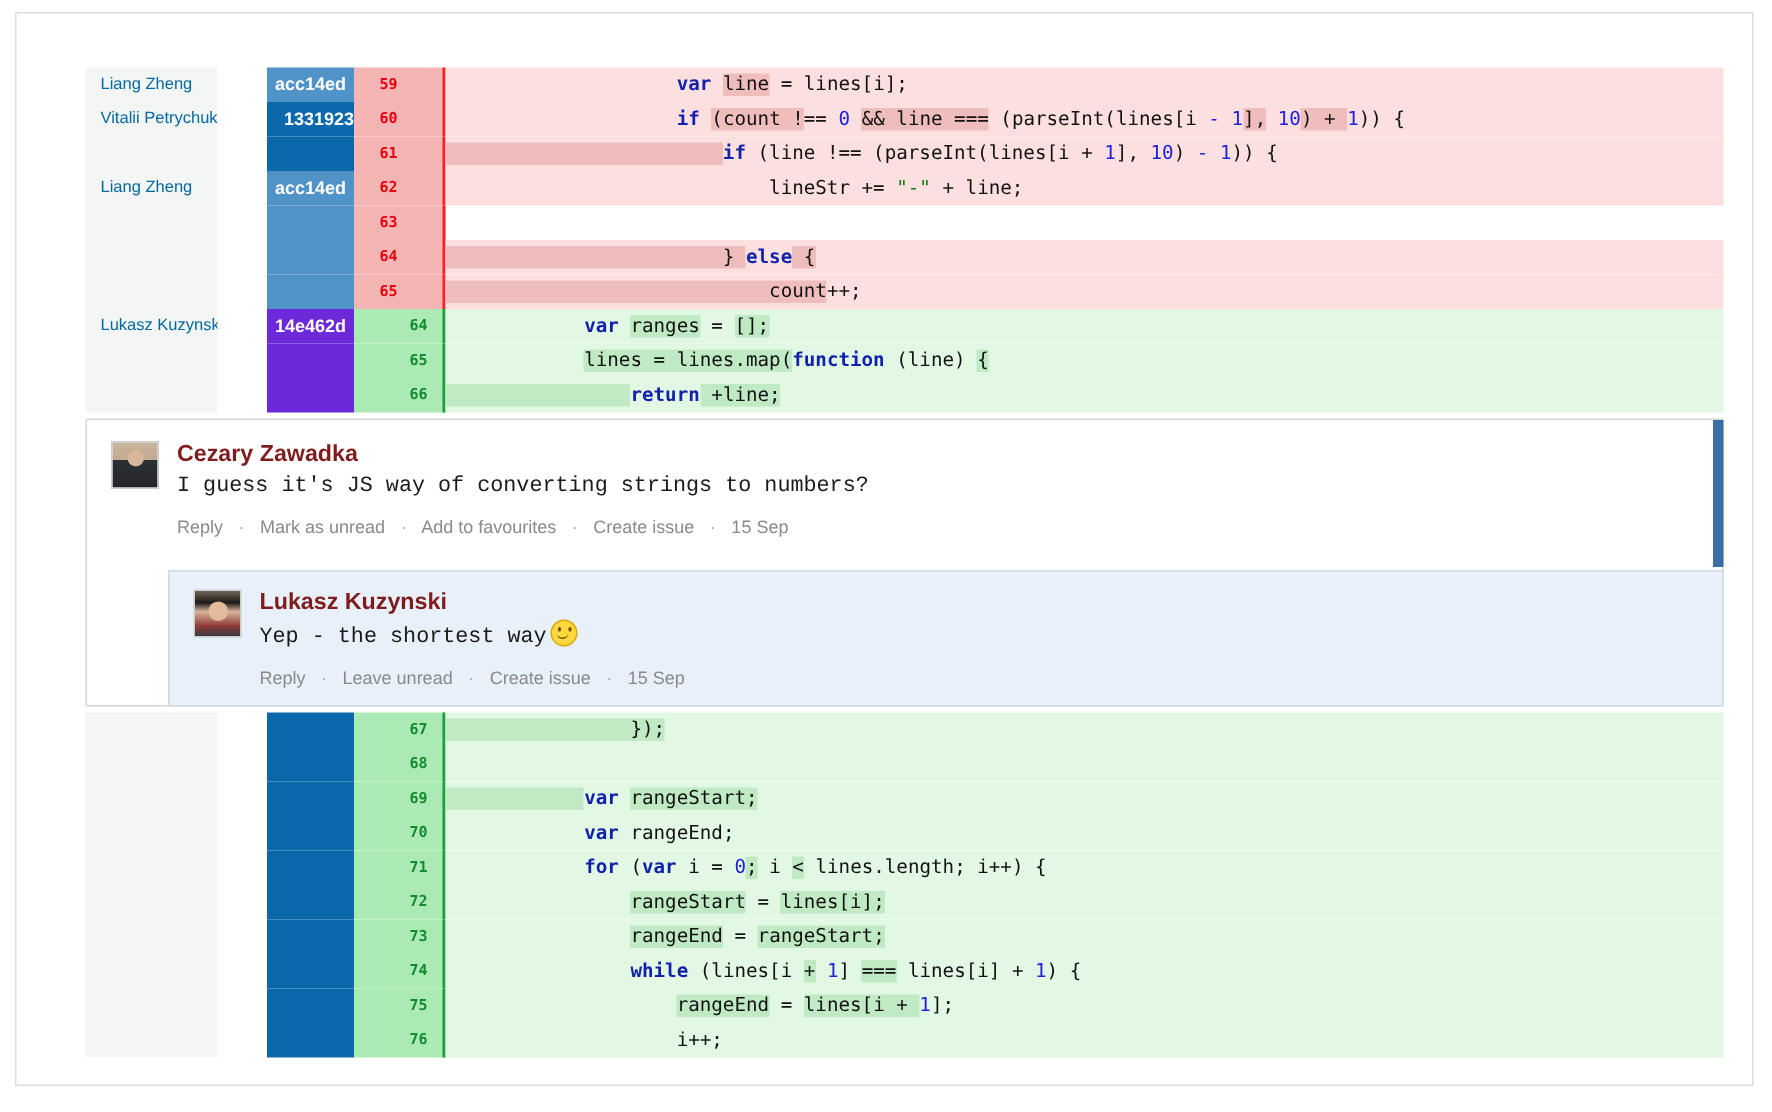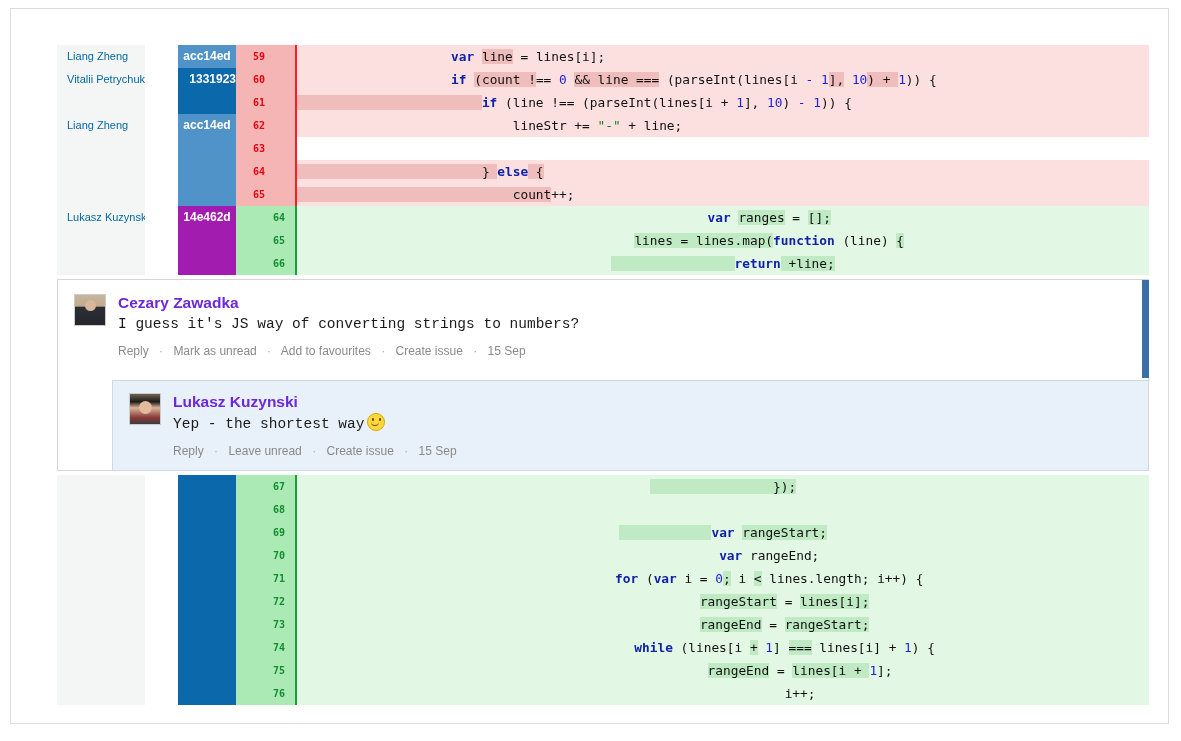--- a/index.html
+++ b/index.html
@@ -43,21 +43,21 @@
     font-size: 12px;
     font-weight: bold;
     text-align: center;
     box-sizing: border-box;
     white-space: nowrap;
     overflow: hidden;
     margin-left: 33px;
   }
   .hash-a { background: #5093c8; }
   .hash-b { background: #0b68ab; text-align: right; }
-  .hash-c { background: #a21caf; }
+  .hash-c { background: #6d28d9; }
   .hash-empty { background: #0b68ab; }
   .blame-empty { background: #f4f5f5; }
 
   .lineno {
     width: 61px; flex: none;
     font-family: "DejaVu Sans Mono", monospace;
     font-size: 10px;
     font-weight: bold;
     box-sizing: border-box;
     white-space: nowrap;
@@ -70,21 +70,21 @@
   .code {
     flex: 1 1 auto;
     font-family: "DejaVu Sans Mono", monospace;
     font-size: 12.8px;
     white-space: pre;
     box-sizing: border-box;
     overflow: hidden;
     position: relative;
   }
   .code-del { background: #fce0e0; color: #111111; }
-  .code-add { background: #e3f8e4; color: #111111; text-align: center; }
+  .code-add { background: #e3f8e4; color: #111111; }
 
   
   .hl-del { background: #f0bdbd; }
   .hl-add { background: #bfeac4; }
 
   .kw   { color: #1021aa; font-weight: bold; }
   .num  { color: #2020dd; }
   .str  { color: #167a16; }
 
   
@@ -131,21 +131,21 @@
   .av2 { background: linear-gradient(180deg,#6f6253 0%,#1d1a18 26%,#d8b49a 46%,#8e3a36 78%,#3a3a44 100%); }
   .av-face {
     position: absolute; left: 10px; top: 5px;
     width: 11px; height: 11px; border-radius: 50%;
     background: #d9b79a;
   }
   .av2 .av-face { background: #e3bb9c; left: 9px; top: 7px; width: 13px; height: 13px; }
 
   .cmt-body { flex: 1 1 auto; min-width: 0; }
   .cmt-author {
-    color: #6d28d9;
+    color: #7f1d1d;
     font-size: 15.5px;
     font-weight: bold;
     line-height: 18px;
     margin-bottom: 2px;
   }
   .cmt-text {
     color: #1b1b1b;
     font-size: 14.5px;
     line-height: 20px;
     margin-bottom: 8px;

